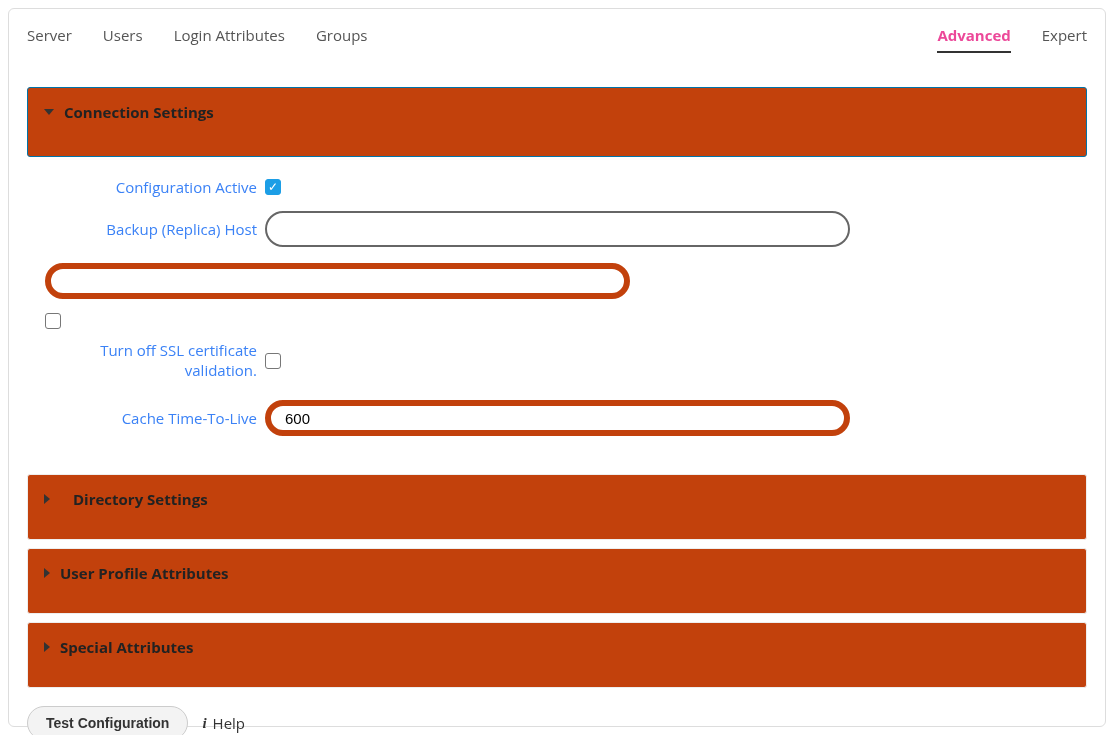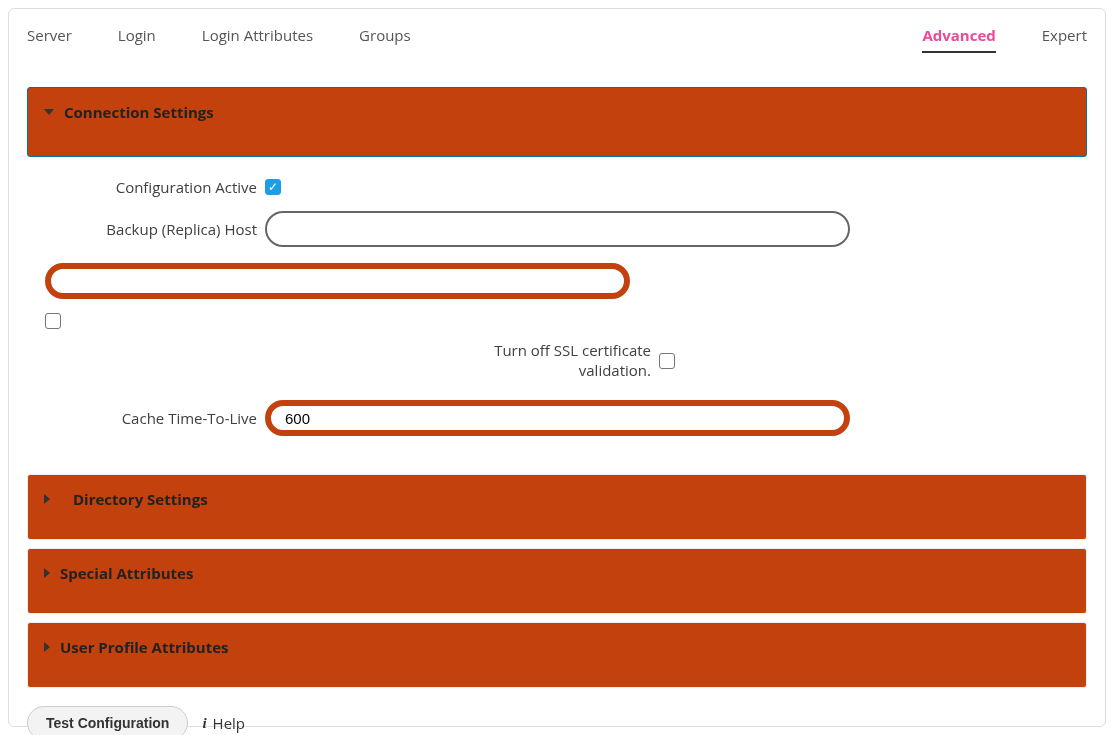--- a/index.html
+++ b/index.html
@@ -19,21 +19,21 @@
     height: 719px;
   }
   .tabs-row {
     display: flex;
     justify-content: space-between;
     align-items: flex-start;
     margin-bottom: 34px;
   }
   .tabs-left, .tabs-right {
     display: flex;
-    gap: 46px;
+    gap: 31px;
   }
   .tab {
     color: #555;
     cursor: pointer;
     padding-bottom: 6px;
     font-size: 15px;
   }
   .tab.active {
     color: #ec4899;
     font-weight: 700;
@@ -82,21 +82,21 @@
   .form-row {
     display: flex;
     align-items: center;
     margin-bottom: 12px;
   }
   .form-row.tall { min-height: 40px; }
   .form-label {
     width: 220px;
     text-align: right;
     padding-right: 8px;
-    color: #404040;
+    color: #3b82f6;
     font-size: 15px;
   }
   .form-label.multiline {
     line-height: 1.3;
   }
   .text-input {
     width: 585px;
     height: 36px;
     border: 2px solid #666;
     border-radius: 18px;
@@ -157,21 +157,21 @@
   }
 </style>
 </head>
 <body>
 
 <div class="panel">
 
   <div class="tabs-row">
     <div class="tabs-left">
       <div class="tab">Server</div>
-      <div class="tab">Login</div>
+      <div class="tab">Users</div>
       <div class="tab">Login Attributes</div>
       <div class="tab">Groups</div>
     </div>
     <div class="tabs-right">
       <div class="tab active">Advanced</div>
       <div class="tab">Expert</div>
     </div>
   </div>
 
   <div class="accordion active">
@@ -194,21 +194,21 @@
     </div>
 
     <div class="form-row tall">
       <input class="text-input soft" value="" style="">
     </div>
 
     <div class="form-row">
       <div class="chk"></div>
     </div>
 
-    <div class="form-row" style="align-items:center;justify-content:center;">
+    <div class="form-row" style="align-items:center;">
       <div class="form-label multiline">Turn off SSL certificate validation.</div>
       <div class="chk"></div>
     </div>
 
     <div class="form-row tall" style="margin-top:18px;">
       <div class="form-label">Cache Time-To-Live</div>
       <input class="text-input soft" value="600" style="">
     </div>
 
   </div>
@@ -216,28 +216,28 @@
   <div class="accordion">
     <div class="acc-header" style="padding-bottom:30px;gap:23px;">
       <span class="triangle-right"></span>
       <span class="acc-title">Directory Settings</span>
     </div>
   </div>
 
   <div class="accordion">
     <div class="acc-header" style="padding-bottom:30px;">
       <span class="triangle-right"></span>
-      <span class="acc-title">Special Attributes</span>
+      <span class="acc-title">User Profile Attributes</span>
     </div>
   </div>
 
   <div class="accordion">
     <div class="acc-header" style="padding-bottom:30px;">
       <span class="triangle-right"></span>
-      <span class="acc-title">User Profile Attributes</span>
+      <span class="acc-title">Special Attributes</span>
     </div>
   </div>
 
   <div class="footer-row">
     <button class="btn">Test Configuration</button>
     <div class="help">
       <span class="info-icon">i</span>
       <span>Help</span>
     </div>
   </div>

